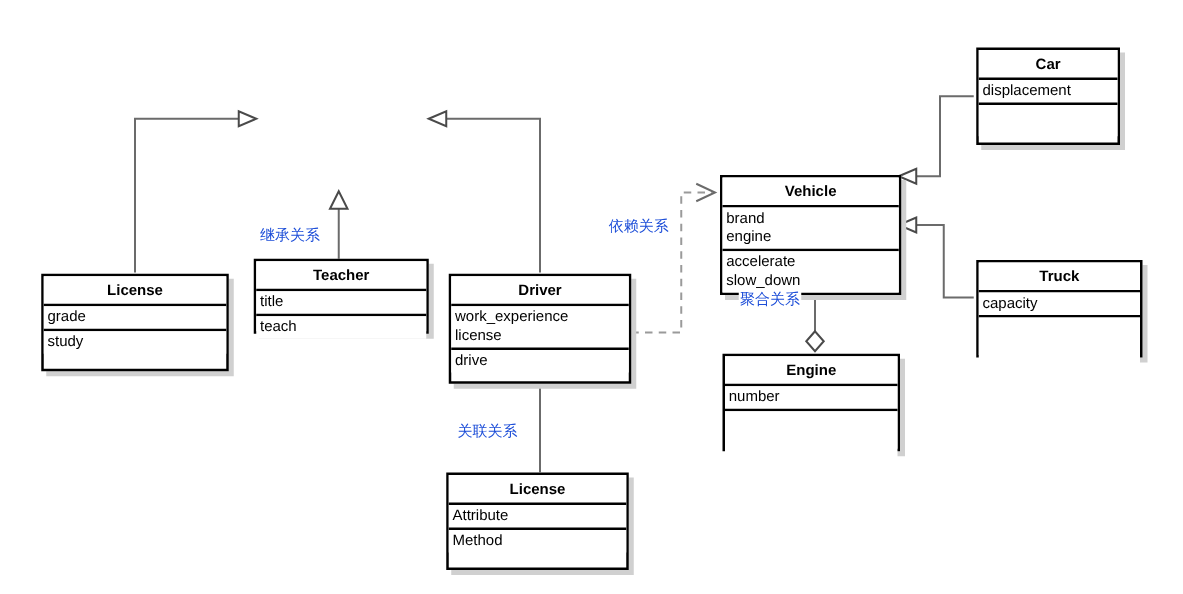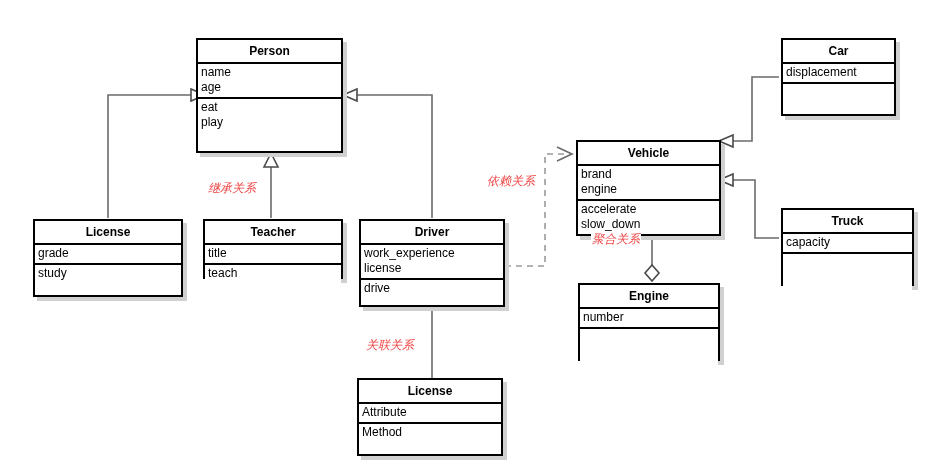--- a/index.html
+++ b/index.html
@@ -51,26 +51,25 @@
     padding-left: 3px;
     white-space: nowrap;
   }
   .cls-attrs.empty, .cls-ops.empty {
     min-height: 0;
   }
   .edge-label {
     position: absolute;
     font-size: 12px;
     line-height: 14px;
-    color: #ef4444;
+    color: #1d4ed8;
     background: #ffffff;
     white-space: nowrap;
     z-index: 6;
     padding: 0 1px;
-    font-style: italic;
   }
   svg.links {
     position: absolute;
     left: 0;
     top: 0;
     width: 946px;
     height: 475px;
     z-index: 2;
     overflow: visible;
   }
@@ -136,43 +135,32 @@
     <g>
       <path class="ln" d="M 652 208 L 652 266"></path>
       <path class="head" d="M 652 265 L 645 273 L 652 281 L 659 273 Z"></path>
     </g>
 
     <g>
       <path class="ln" d="M 432 307 L 432 378"></path>
     </g>
   </svg>
 
-  <div class="uml-class" style="left:196px; top:38px; width:147px; height:115px;">
-    <div class="cls-title">Person</div>
-    <div class="cls-attrs">
-      <div class="cls-row">name</div>
-      <div class="cls-row">age</div>
-    </div>
-    <div class="cls-ops">
-      <div class="cls-row">eat</div>
-      <div class="cls-row">play</div>
-    </div>
-  </div>
 
   <div class="uml-class" style="left:33px; top:219px; width:150px; height:78px;">
     <div class="cls-title">License</div>
     <div class="cls-attrs">
       <div class="cls-row">grade</div>
     </div>
     <div class="cls-ops">
       <div class="cls-row">study</div>
     </div>
   </div>
 
-  <div class="uml-class" style="left:203px; top:219px; width:140px; height:60px;">
+  <div class="uml-class" style="left:203px; top:207px; width:140px; height:60px;">
     <div class="cls-title">Teacher</div>
     <div class="cls-attrs">
       <div class="cls-row">title</div>
     </div>
     <div class="cls-ops">
       <div class="cls-row">teach</div>
     </div>
   </div>
 
   <div class="uml-class" style="left:359px; top:219px; width:146px; height:88px;">

